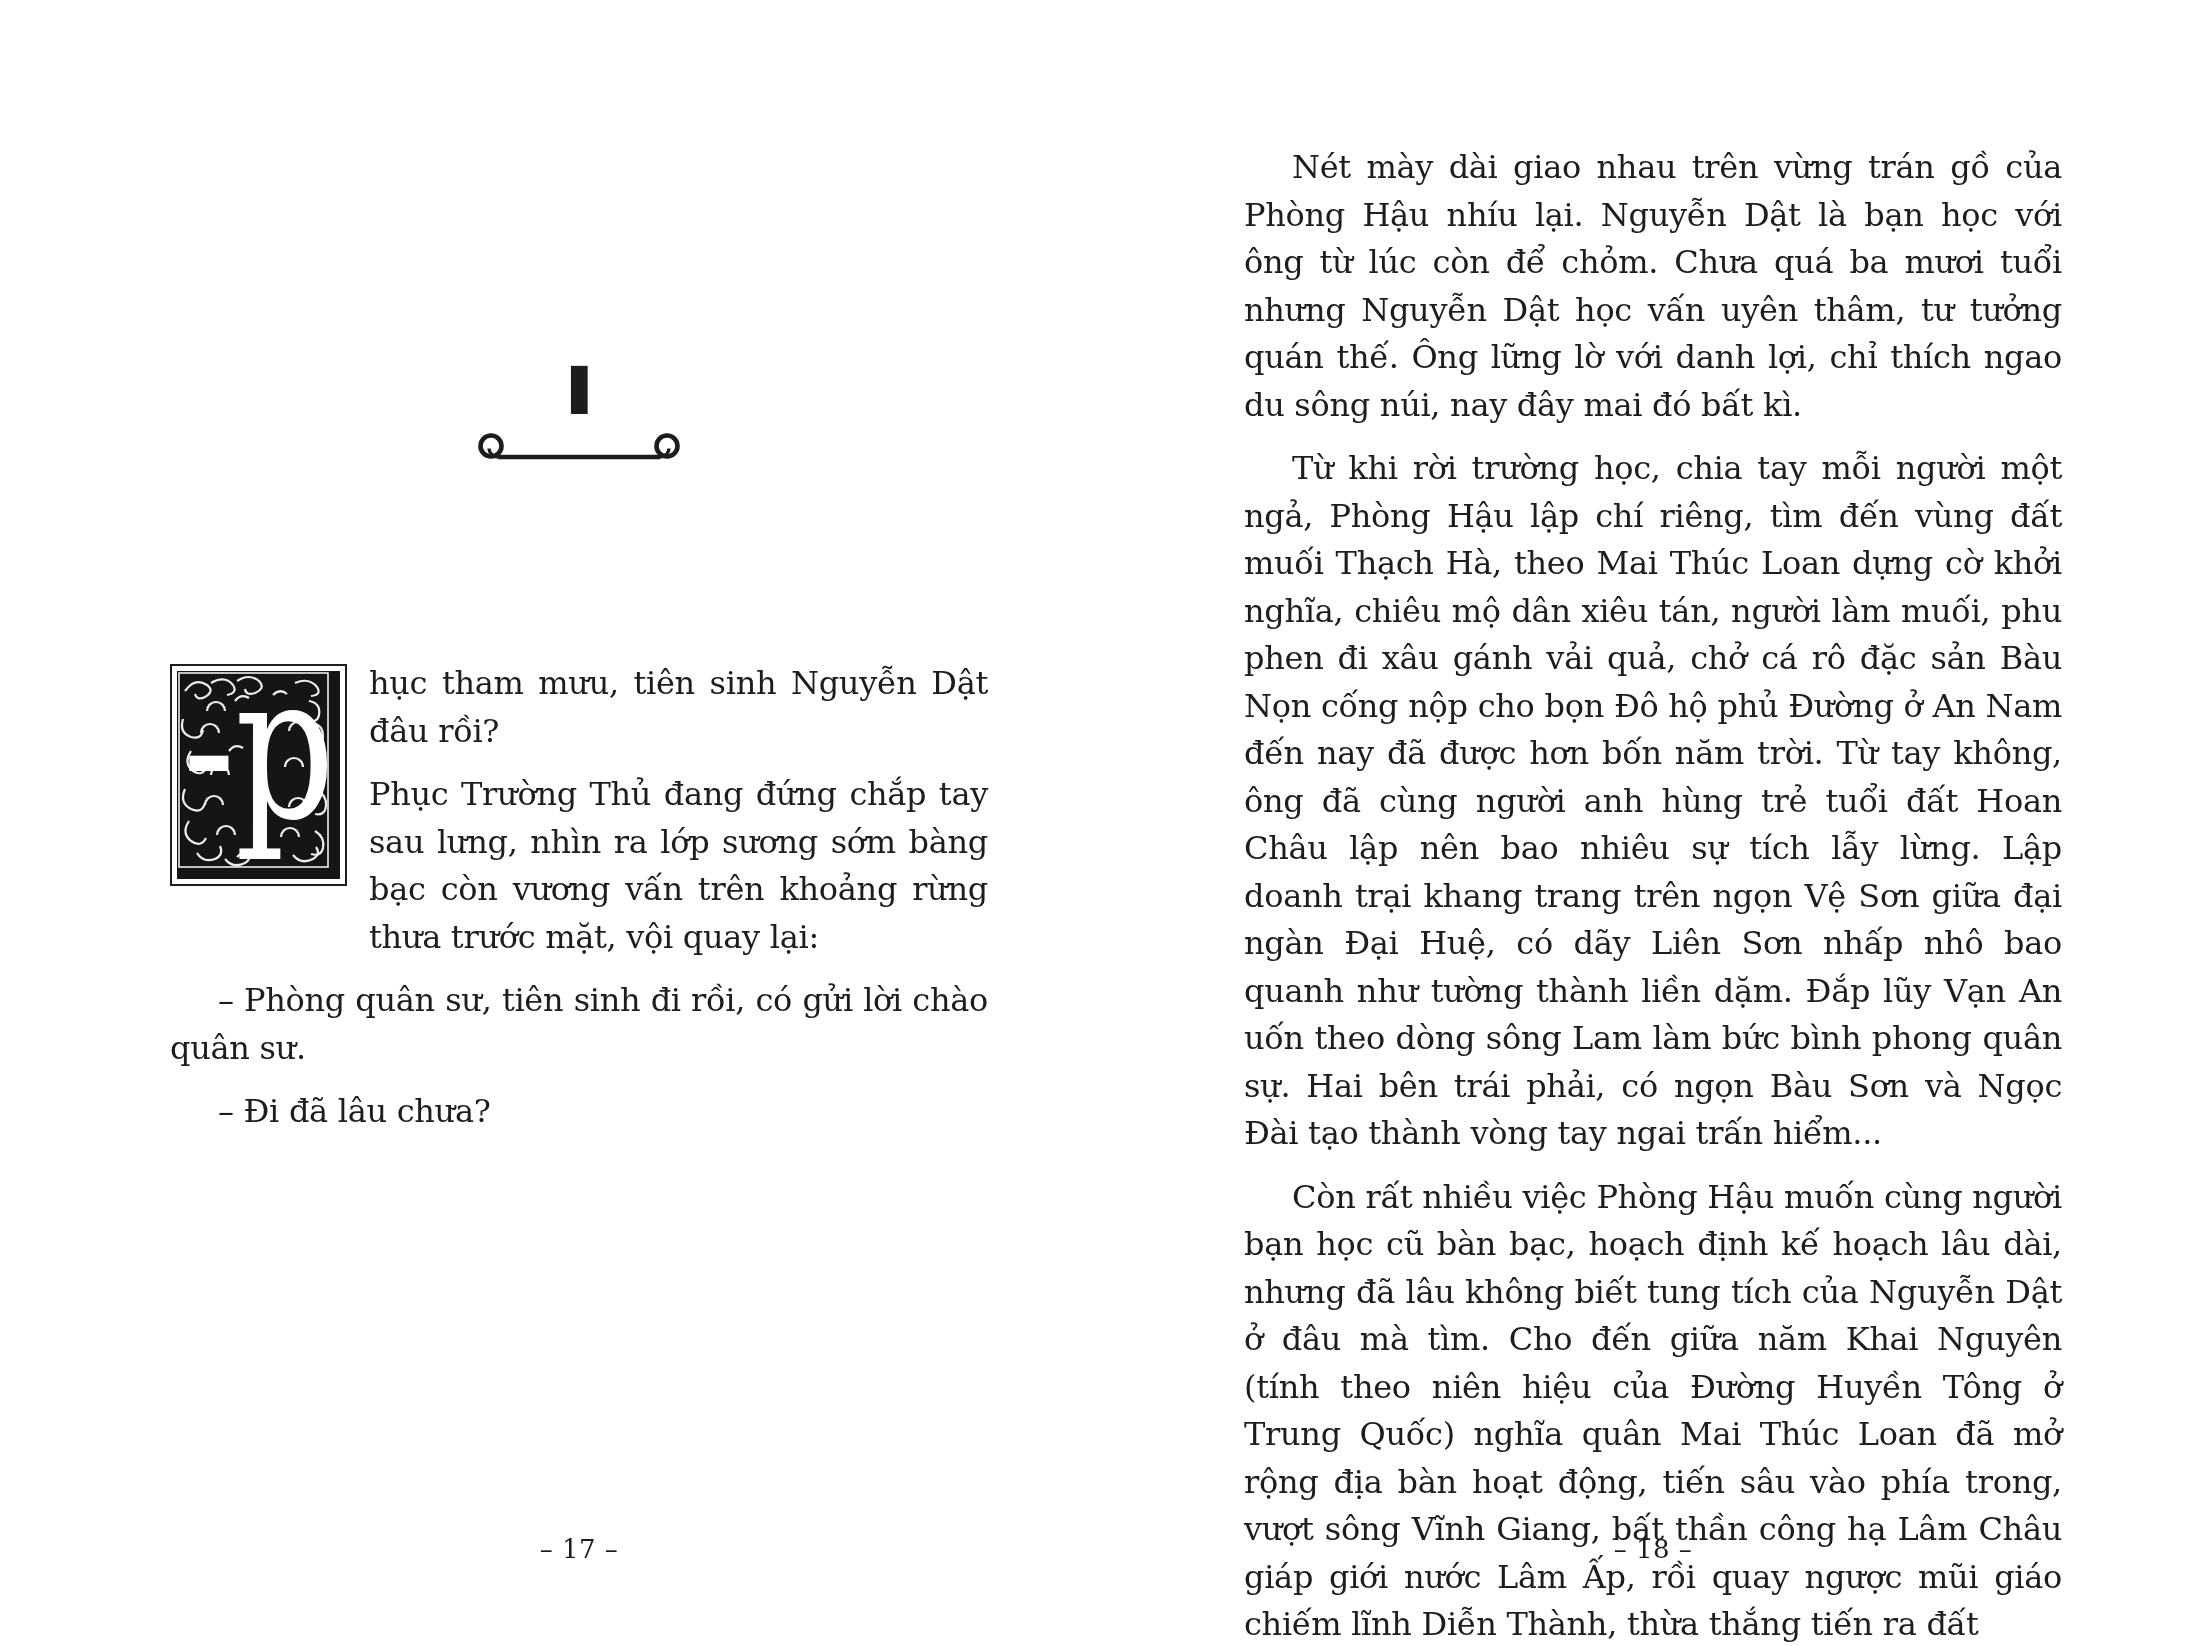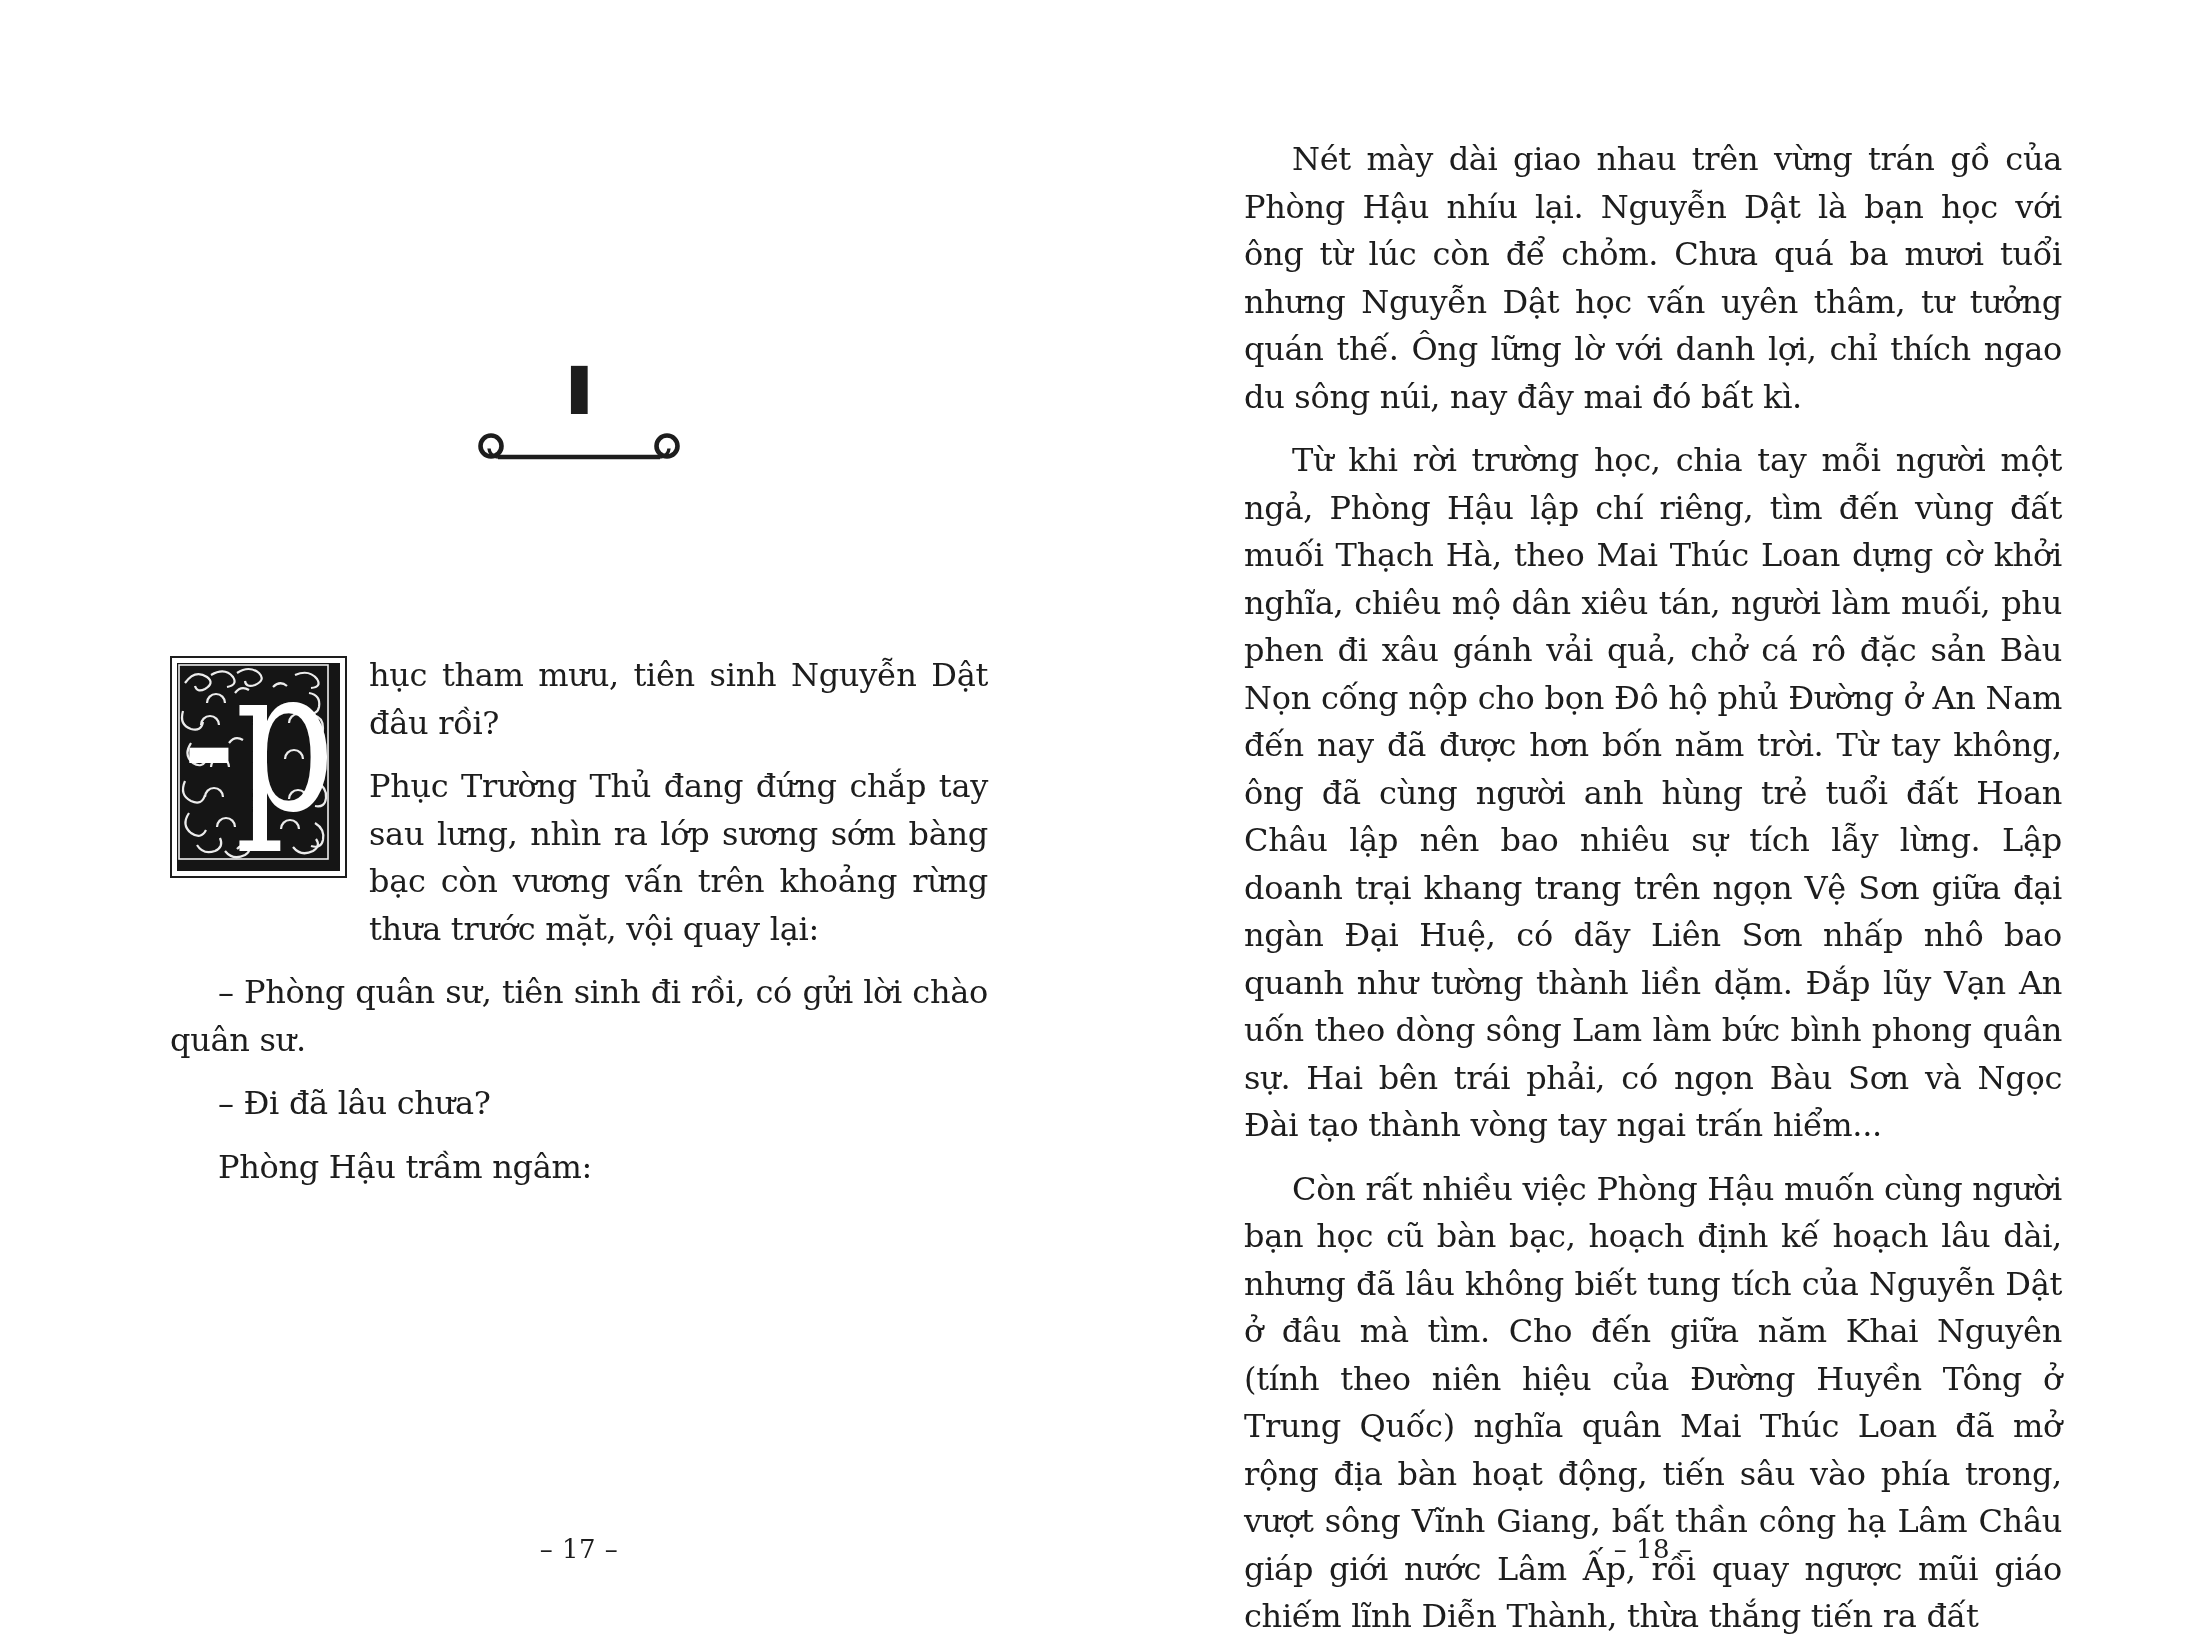--- a/index.html
+++ b/index.html
@@ -7,21 +7,21 @@
     width:2190px;height:1646px;position:relative;overflow:hidden;
     background:#ffffff;color:#1d1d1d;
     font-family:"DejaVu Serif", serif;
   }
   
   .col{
     position:absolute;width:818px;
     font-size:32px;line-height:47.5px;letter-spacing:-0.3px;
     text-align:justify;
   }
-  .col p{margin:0 0 16px 0;text-indent:48px;}
+  .col p{margin:8px 0 16px 0;text-indent:48px;}
   .col p.no-indent{text-indent:0;}
   .left-text{left:170px;top:652px;}
   .right-text{left:1244px;top:136px;}
 
   
   .chapter-head{
     position:absolute;left:170px;top:364px;width:818px;
     display:flex;flex-direction:column;align-items:center;
   }
   .chapter-num{height:56px;display:flex;align-items:center;justify-content:center;}
@@ -120,23 +120,20 @@
 
     <p class="no-indent">
       <span>Phục Trường Thủ đang đứng chắp tay sau lưng, nhìn ra lớp sương sớm bàng bạc còn vương vấn trên khoảng rừng thưa trước mặt, vội quay lại:</span>
     </p>
     <p>
       <span>– Phòng quân sư, tiên sinh đi rồi, có gửi lời chào quân sư.</span>
     </p>
     <p>
       <span>– Đi đã lâu chưa?</span>
     </p>
-    <p>
-      <span>Phòng Hậu trầm ngâm:</span>
-    </p>
   </div>
 
   <div class="page-num left">– 17 –</div>
 </div>
 
 <div>
   <div class="col right-text">
     <p>
       <span>Nét mày dài giao nhau trên vừng trán gồ của Phòng Hậu nhíu lại. Nguyễn Dật là bạn học với ông từ lúc còn để chỏm. Chưa quá ba mươi tuổi nhưng Nguyễn Dật học vấn uyên thâm, tư tưởng quán thế. Ông lững lờ với danh lợi, chỉ thích ngao du sông núi, nay đây mai đó bất kì.</span>
     </p>

